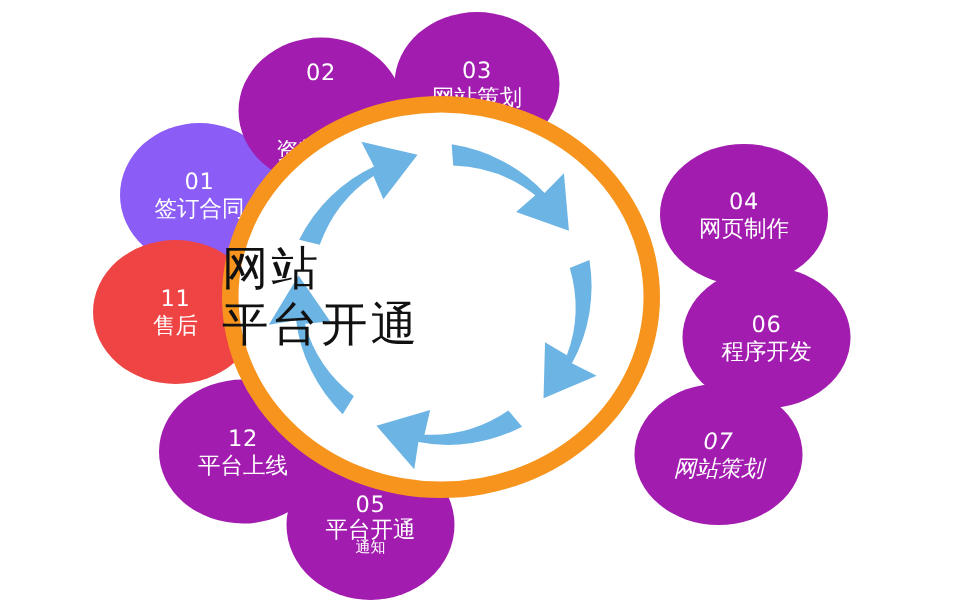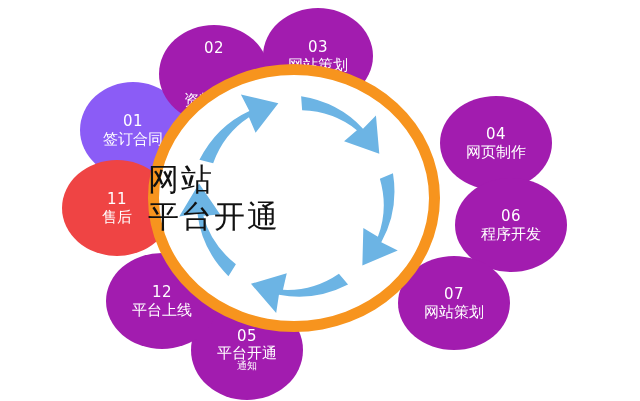--- a/index.html
+++ b/index.html
@@ -120,21 +120,21 @@
   <div class="bubble b-blue" style="left:440px; top:96px; width:112px; height:94px;">
     <span class="num">04</span>
     <span class="lbl">网页制作</span>
   </div>
 
   <div class="bubble b-blue" style="left:455px; top:178px; width:112px; height:94px;">
     <span class="num">06</span>
     <span class="lbl">程序开发</span>
   </div>
 
-  <div class="bubble b-blue" style="left:398px; top:256px; width:112px; height:94px;">
+  <div class="bubble b-blue" style="left:423px; top:256px; width:112px; height:94px;font-style:italic;">
     <span class="num">07</span>
     <span class="lbl">网站策划</span>
   </div>
 
 
   <div class="bubble b-blue" style="left:191px; top:300px; width:112px; height:100px;">
     <span class="num">05</span>
     <span class="lbl">平台开通</span>
     <span class="lbl2">通知</span>
   </div>

